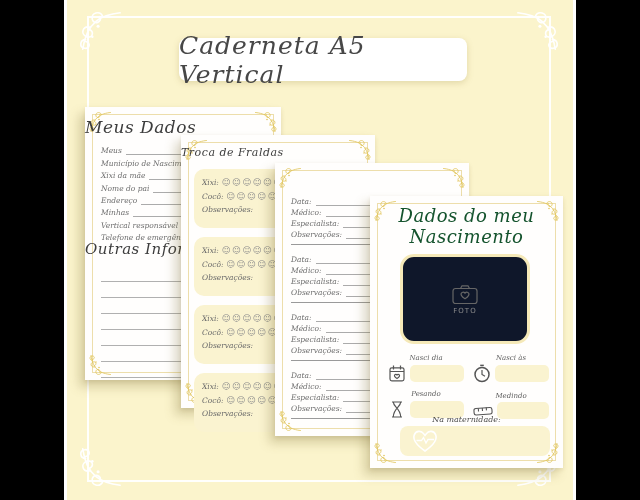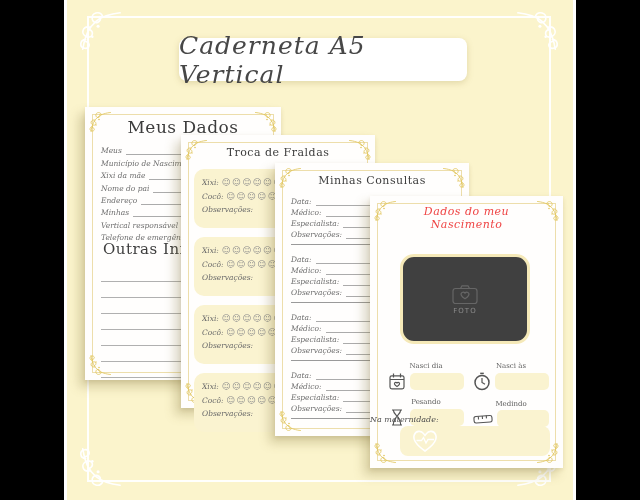--- a/index.html
+++ b/index.html
@@ -48,22 +48,22 @@
   .pc.tr{right:3px;top:3px;transform:scaleX(-1);}
   .pc.bl{left:3px;bottom:3px;transform:scaleY(-1);}
   .pc.br{right:3px;bottom:3px;transform:scale(-1,-1);}
 
   .p1{left:18px;top:107px;width:196px;height:273px;z-index:1;}
   .p2{left:114px;top:135px;width:194px;height:273px;z-index:2;}
   .p3{left:208px;top:163px;width:194px;height:273px;z-index:3;}
   .p4{left:303px;top:196px;width:193px;height:272px;z-index:4;}
 
   .ptitle{
-    position:absolute;left:0;right:0;text-align:center;
-    color:#3d3d3d;letter-spacing:.5px;
+    position:absolute;left:0;right:0;
+    font-style:italic;color:#3d3d3d;letter-spacing:.5px;
   }
   .t-big{top:10px;font-size:17px;}
   .t-med{top:11px;font-size:11px;}
 
   
   .frow{display:flex;align-items:flex-end;font-style:italic;color:#6e6e6e;}
   .fline{flex:1;border-bottom:1px solid #ababab;margin-left:4px;height:1px;}
 
   
   .p1-fields{position:absolute;top:36px;left:16px;right:10px;}
@@ -86,37 +86,37 @@
     font-size:8.5px;letter-spacing:1.5px;color:#8b8b8b;
   }
 
   
   .p3-blocks{position:absolute;top:32px;left:16px;right:10px;}
   .consult-block .frow{height:11px;font-size:7.5px;}
   .divider{border-top:1px solid #9a9a9a;margin:5px 6px 8px 0;}
 
   
   .p4-title{position:absolute;top:10px;left:0;right:0;text-align:center;
-    font-style:italic;color:#ef4444;font-size:11px;line-height:1.15;letter-spacing:.5px;}
+    font-style:italic;color:#14532d;font-size:18px;line-height:1.15;letter-spacing:.5px;}
   .photo-box{
     position:absolute;top:58px;left:30px;width:130px;height:90px;box-sizing:border-box;
-    background:#404040;border:3px solid #F5E9B8;border-radius:14px;
+    background:#0f172a;border:3px solid #F5E9B8;border-radius:14px;
     display:flex;flex-direction:column;align-items:center;justify-content:center;
   }
   .photo-label{font-size:7px;color:#8c8c8c;letter-spacing:1px;margin-top:2px;
     font-family:"DejaVu Sans", sans-serif;}
   .g-row{position:absolute;left:18px;right:14px;display:flex;justify-content:space-between;}
   .g-row.r1{top:158px;}
   .g-row.r2{top:194px;align-items:flex-end;}
   .g-col{width:76px;}
-  .g-label{text-align:center;font-size:7px;color:#5d5d5d;margin-top:8px;}
+  .g-label{text-align:center;font-size:7px;font-style:italic;color:#5d5d5d;}
   .g-line{display:flex;align-items:center;margin-top:2px;}
   .g-line svg{flex:0 0 auto;}
   .g-box{flex:1;height:17px;background:#FAF3D0;border-radius:5px;margin-left:4px;}
-  .mat-label{position:absolute;top:219px;left:0;right:0;
+  .mat-label{position:absolute;top:219px;left:0;right:0;text-align:center;
     font-size:8px;font-style:italic;color:#4c4c4c;}
   .mat-box{
     position:absolute;top:230px;left:30px;right:13px;height:30px;
     background:#FAF3D0;border-radius:8px;
   }
   .mat-heart{position:absolute;left:10px;top:2px;width:30px;height:26px;color:#ffffff;}
   .icon{display:block;}
 </style>
 </head>
 <body>
@@ -392,21 +392,20 @@
     <div class="swirl pc br">
         <svg viewBox="0 0 48 48" fill="none" stroke="currentColor" stroke-width="1.7" stroke-linecap="round">
           <path d="M45 5 C 26 7 10 14 6 43"></path>
           <path d="M27 9 c -3 -7 -13 -4 -11 3 c 2 6 10 3 8 -3"></path>
           <path d="M14 20 c -8 -2 -11 7 -4 10 c 6 2 9 -5 2 -8"></path>
           <path d="M9 33 c -6 0 -7 8 -1 9 c 5 1 7 -6 1 -7"></path>
           <circle cx="22" cy="19" r="1.6" fill="currentColor" stroke="none"></circle>
           <circle cx="16" cy="30" r="1.3" fill="currentColor" stroke="none"></circle>
         </svg>
       </div>
-    <div class="ptitle t-med">Minhas Consultas</div>
     <div class="p3-blocks">
       <div class="consult-block">
         <div class="frow">
             <span>Data:</span>
             <span class="fline"></span>
           </div>
         <div class="frow">
             <span>Médico:</span>
             <span class="fline"></span>
           </div>

